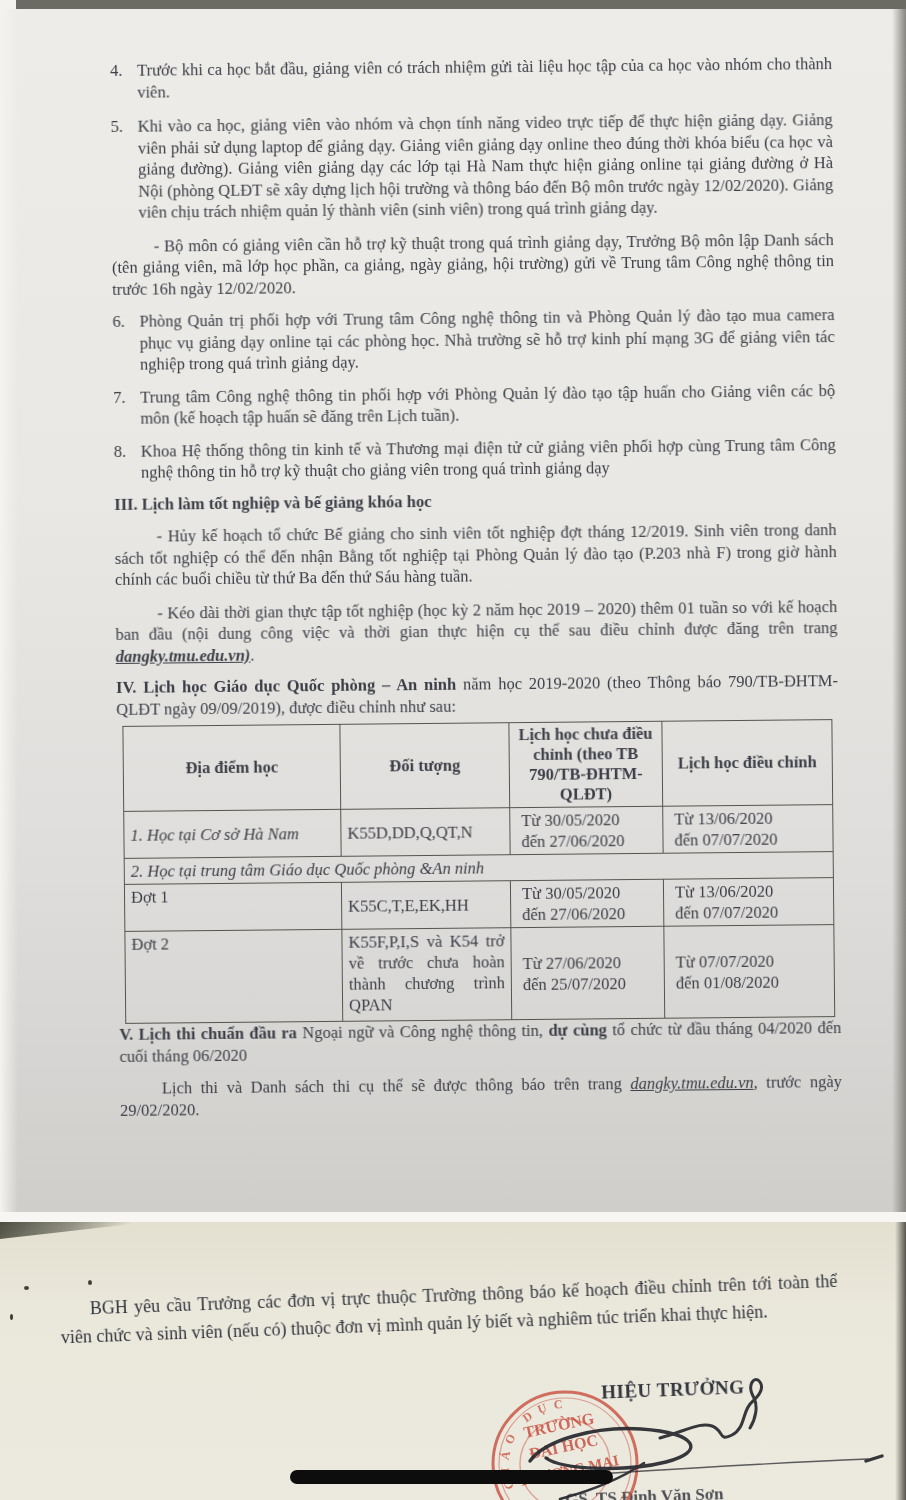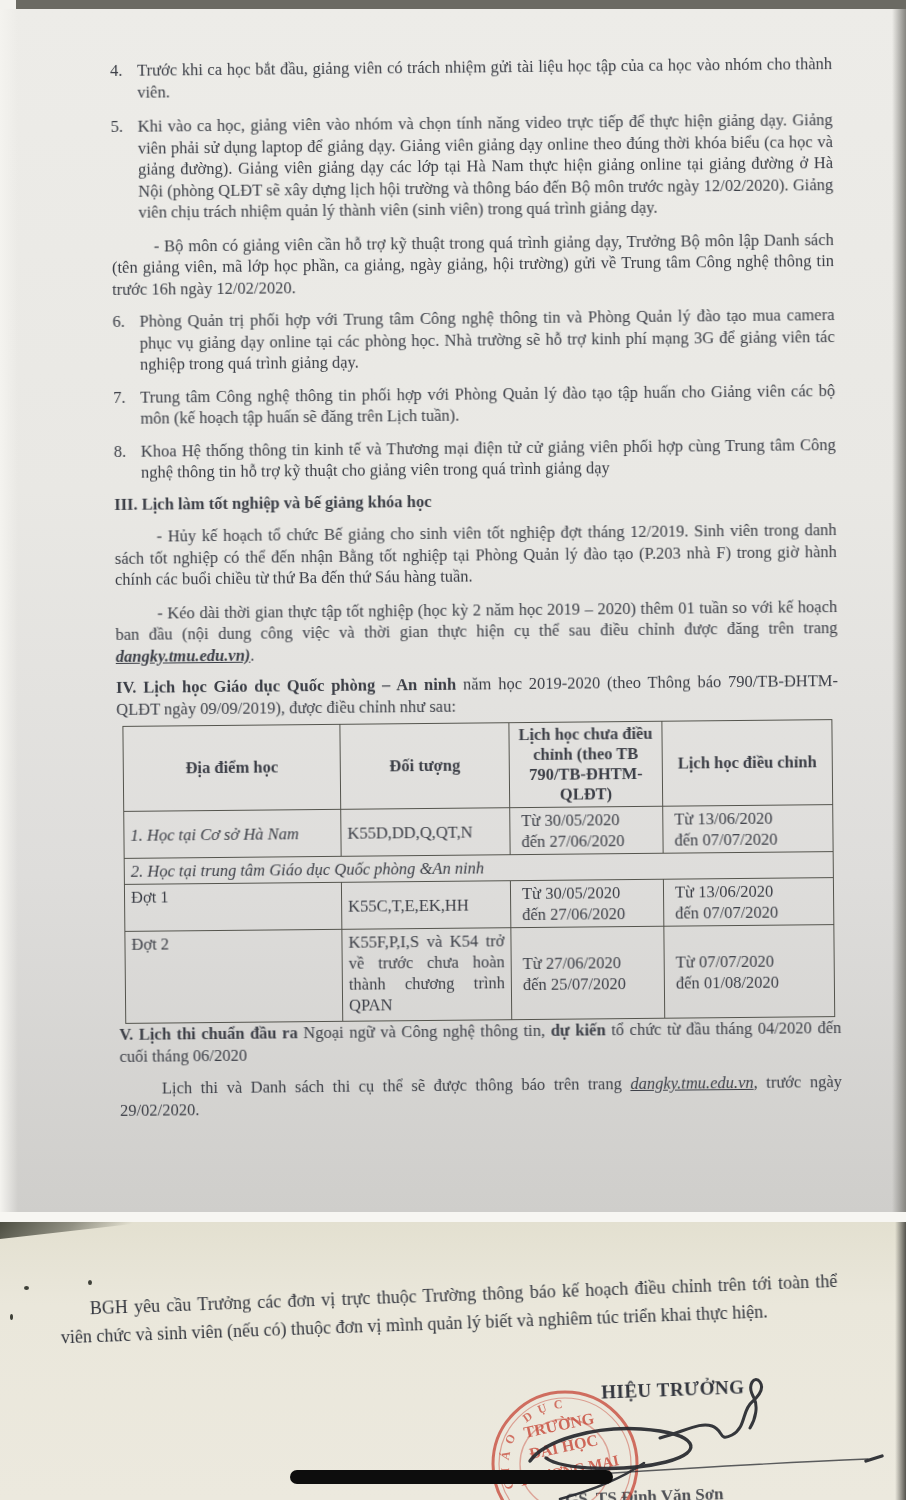--- a/index.html
+++ b/index.html
@@ -157,21 +157,21 @@
         </td>
         <td class="dcell">
           <div>Từ 07/07/2020</div>
           <div>đến 01/08/2020</div>
         </td>
       </tr>
       </tbody>
     </table>
 
     <div class="mb11">
-      <span class="b">V. Lịch thi chuẩn đầu ra</span><span> Ngoại ngữ và Công nghệ thông tin, </span><span class="b">dự kiến</span><span> tổ chức từ đầu tháng 04/2020 đến cuối tháng 06/2020</span>
+      <span class="b">V. Lịch thi chuẩn đầu ra</span><span> Ngoại ngữ và Công nghệ thông tin, </span><span class="b">dự cùng</span><span> tổ chức từ đầu tháng 04/2020 đến cuối tháng 06/2020</span>
     </div>
 
     <div class="dash-para">
       <span>Lịch thi và Danh sách thi cụ thể sẽ được thông báo trên trang </span><span class="doclink">dangky.tmu.edu.vn</span><span>, trước ngày 29/02/2020.</span>
     </div>
   </div>
 
   <div class="gap"></div>
 
   <div class="page2">

